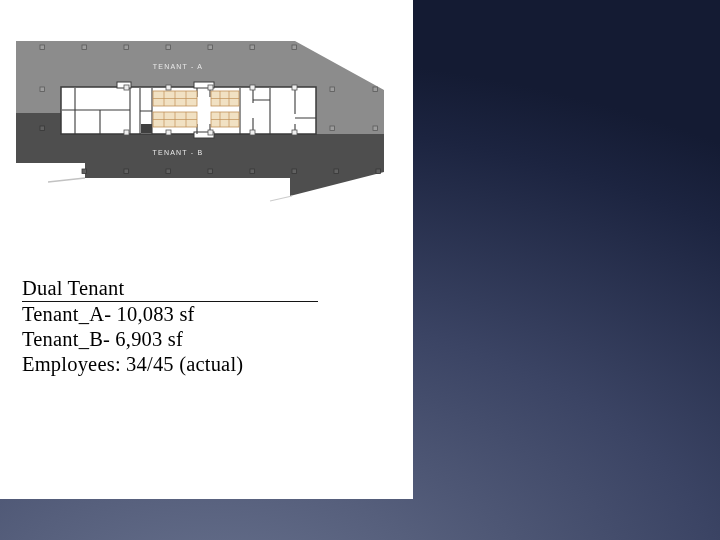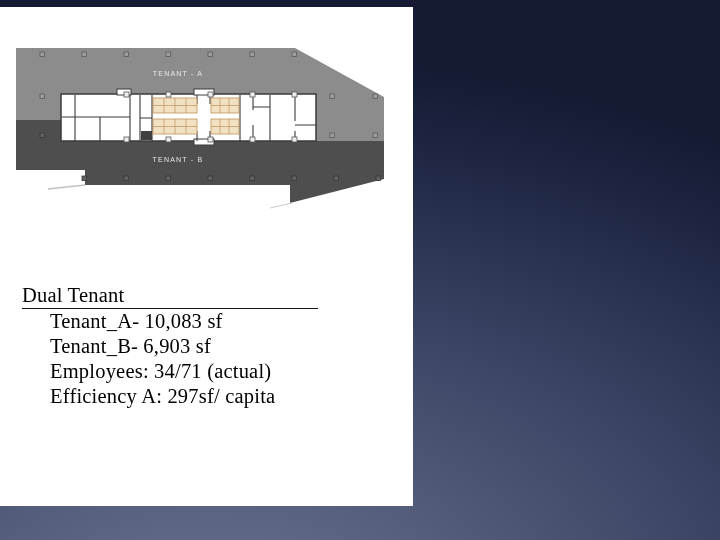--- a/index.html
+++ b/index.html
@@ -11,21 +11,21 @@
   .slide {
     position: relative;
     width: 720px; height: 540px;
     background:
       radial-gradient(130% 105% at 30% 115%,
         #6a7490 0%, #565f7c 25%, #3b4464 55%, #1c2440 88%, #141b33 100%);
     overflow: hidden;
   }
   .panel {
     position: absolute;
-    left: 0; top: 7px;
+    left: 0; top: 0;
     width: 413px; height: 499px;
     background: #ffffff;
   }
   .floorplan {
     position: absolute;
     left: 0; top: 0;
     width: 413px; height: 230px;
   }
   .floorplan svg { position: absolute; left: 0; top: 0; }
   .fp-label {
@@ -47,21 +47,21 @@
     font-size: 20.5px;
     line-height: 25px;
     color: #000000;
     letter-spacing: 0.2px;
   }
   .stats-heading {
     width: 296px;
     height: 25px;
     border-bottom: 1.6px solid #141414;
   }
-  .stat-line { height: 25px; white-space: nowrap; margin-left: 28px; }
+  .stat-line { height: 25px; white-space: nowrap; }
 </style>
 </head>
 <body>
 
 <div class="slide">
   <div class="panel">
 
     <div class="floorplan">
       <svg width="413" height="230" viewBox="0 0 413 230">
 
@@ -151,18 +151,17 @@
       </svg>
 
       <div class="fp-label fp-label-a">TENANT - A</div>
       <div class="fp-label fp-label-b">TENANT - B</div>
     </div>
 
     <div class="stats">
       <div class="stats-heading">Dual Tenant</div>
       <div class="stat-line">Tenant_A- 10,083 sf</div>
       <div class="stat-line">Tenant_B- 6,903 sf</div>
-      <div class="stat-line">Employees: 34/71 (actual)</div>
-      <div class="stat-line">Efficiency A: 297sf/ capita</div>
+      <div class="stat-line">Employees: 34/45 (actual)</div>
     </div>
 
   </div>
 </div>
 
 </body></html>

